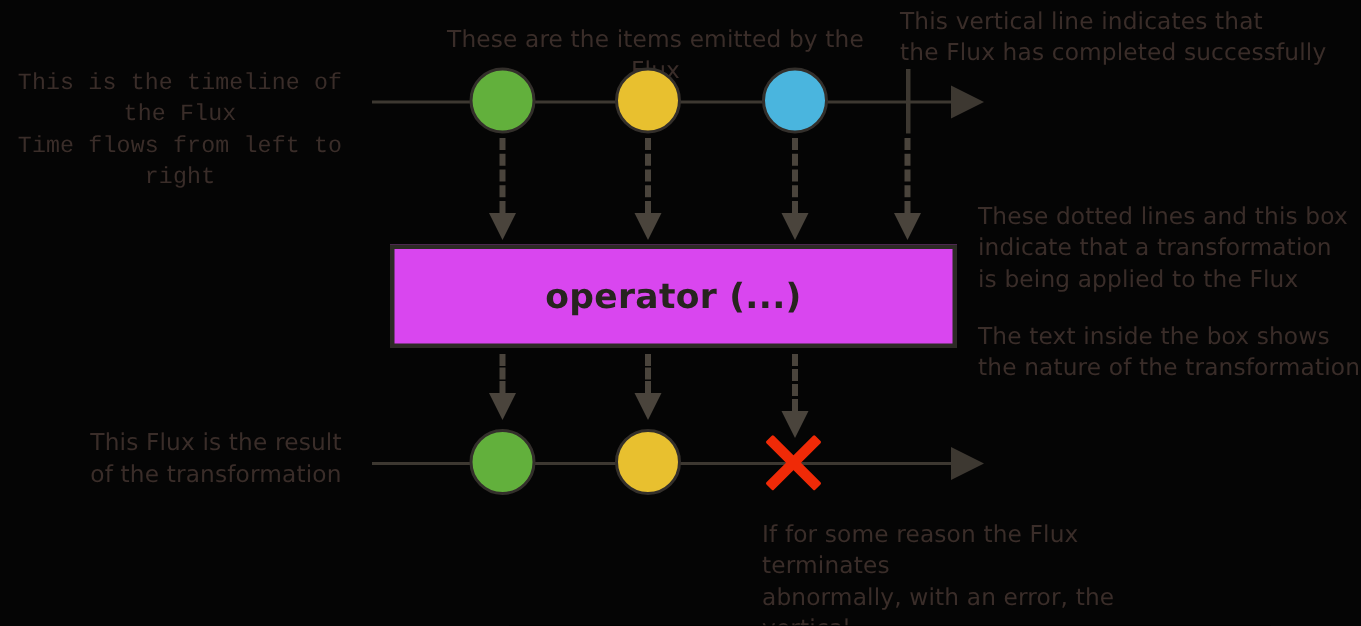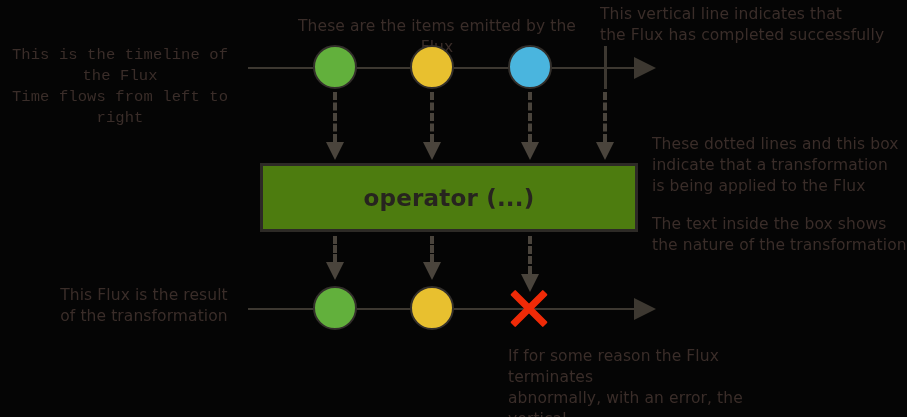--- a/index.html
+++ b/index.html
@@ -175,21 +175,21 @@
       <div class="conn" style="left: 521px; top: 92px; height: 68px;">
         <div class="stem" style="height: 50px;"></div>
         <div class="head" style="top: 50px;"></div>
       </div>
       <div class="conn" style="left: 596px; top: 92px; height: 68px;">
         <div class="stem" style="height: 50px;"></div>
         <div class="head" style="top: 50px;"></div>
       </div>
     </div>
 
-  <div id="operator-box" style="background: #4d7c0f; border-color: rgb(45, 42, 38);">
+  <div id="operator-box" style="background: #d946ef; border-color: rgb(45, 42, 38);">
     <span id="operator-label">operator (...)</span>
   </div>
 
   <div id="connectors-out">
       <div class="conn" style="left: 326px; top: 236px; height: 44px;">
         <div class="stem" style="height: 26px;"></div>
         <div class="head" style="top: 26px;"></div>
       </div>
       <div class="conn" style="left: 423px; top: 236px; height: 44px;">
         <div class="stem" style="height: 26px;"></div>

